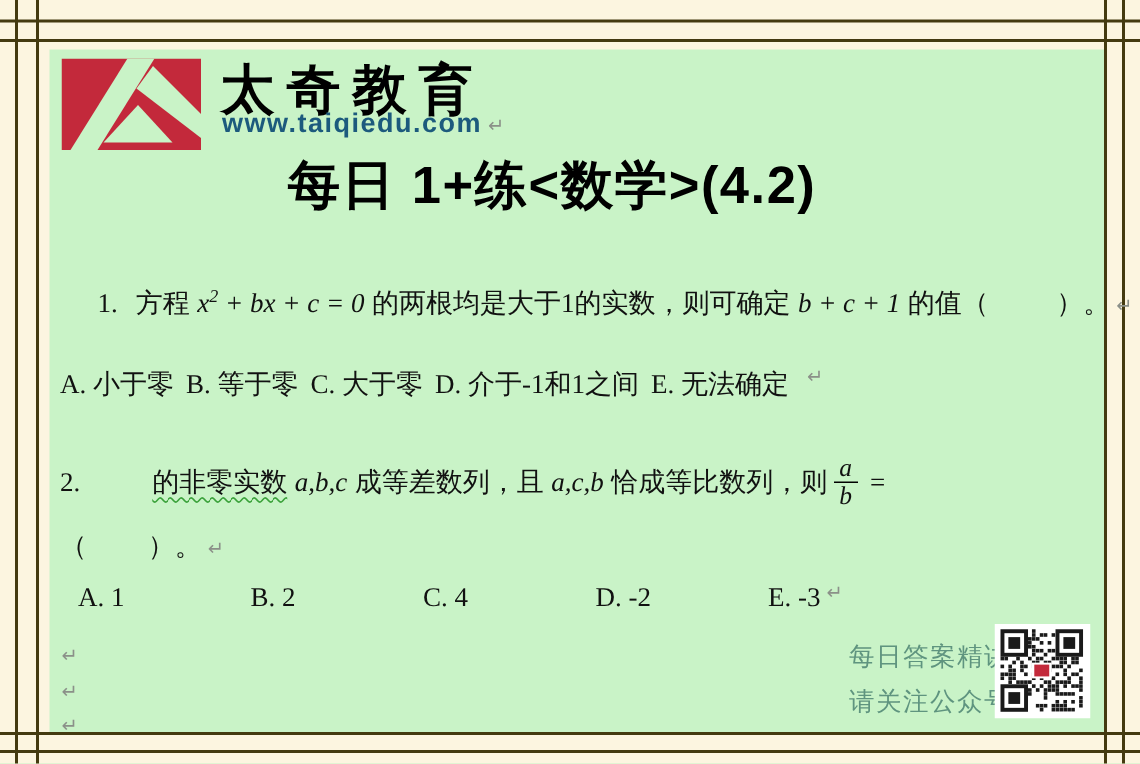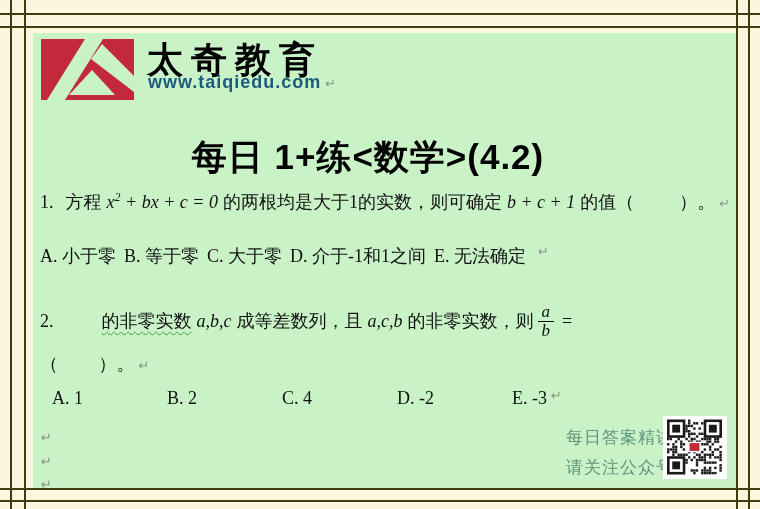--- a/index.html
+++ b/index.html
@@ -35,28 +35,28 @@
   }
   .pilcrow{
     font-family:"DejaVu Sans",sans-serif;
     color:#8b9089;font-size:13px;font-weight:normal;font-style:normal;
     margin-left:4px;
   }
   .pilcrow-abs{position:absolute;left:41px;font-size:13px;color:#8b9089;
     font-family:"DejaVu Sans",sans-serif;}
   
   .title{
-    position:absolute;left:0;right:24px;top:134px;text-align:center;
+    position:absolute;left:0;right:24px;top:100px;text-align:center;
     font-family:"Liberation Sans","DejaVu Sans",sans-serif;
     font-weight:bold;font-size:35px;color:#000;letter-spacing:1px;
     white-space:nowrap;
   }
   
   .q-line{position:absolute;left:40px;font-size:18px;white-space:nowrap;}
-  .q1{top:190px;}
+  .q1{top:190px;margin-left:25px;}
   .opts1{top:244px;display:flex;gap:8px;}
   .q2{top:296px;height:50px;display:flex;align-items:center;}
   .q2paren{top:352px;}
   .opts2{top:388px;left:36px;display:flex;margin-left:16px;}
   .opts2 .opt{width:98px;margin-right:17px;white-space:nowrap;}
   .qnum{margin-right:12px;}
   .math{font-style:italic;margin:0 5px;white-space:nowrap;}
   .math sup{font-size:12px;font-style:italic;}
   .pre{white-space:pre;}
   .wavy{
@@ -122,21 +122,21 @@
     <span class="opt">E. 无法确定</span>
     <span class="pilcrow">↵</span>
   </div>
 
   <div class="q-line q2">
       <span class="qnum">2.</span>
       <span class="wavy">的非零实数</span>
       <span class="math">a,b,c</span>
       <span>成等差数列，且</span>
       <span class="math">a,c,b</span>
-      <span>的非零实数，则</span>
+      <span>恰成等比数列，则</span>
       <span class="frac">
         <span class="fnum">a</span>
         <span class="fden">b</span>
       </span>
       <span class="eq">=</span>
     </div>
 
   <div class="q-line q2paren"><span class="pre">（         ）。</span><span class="pilcrow">↵</span></div>
 
   <div class="q-line opts2">

